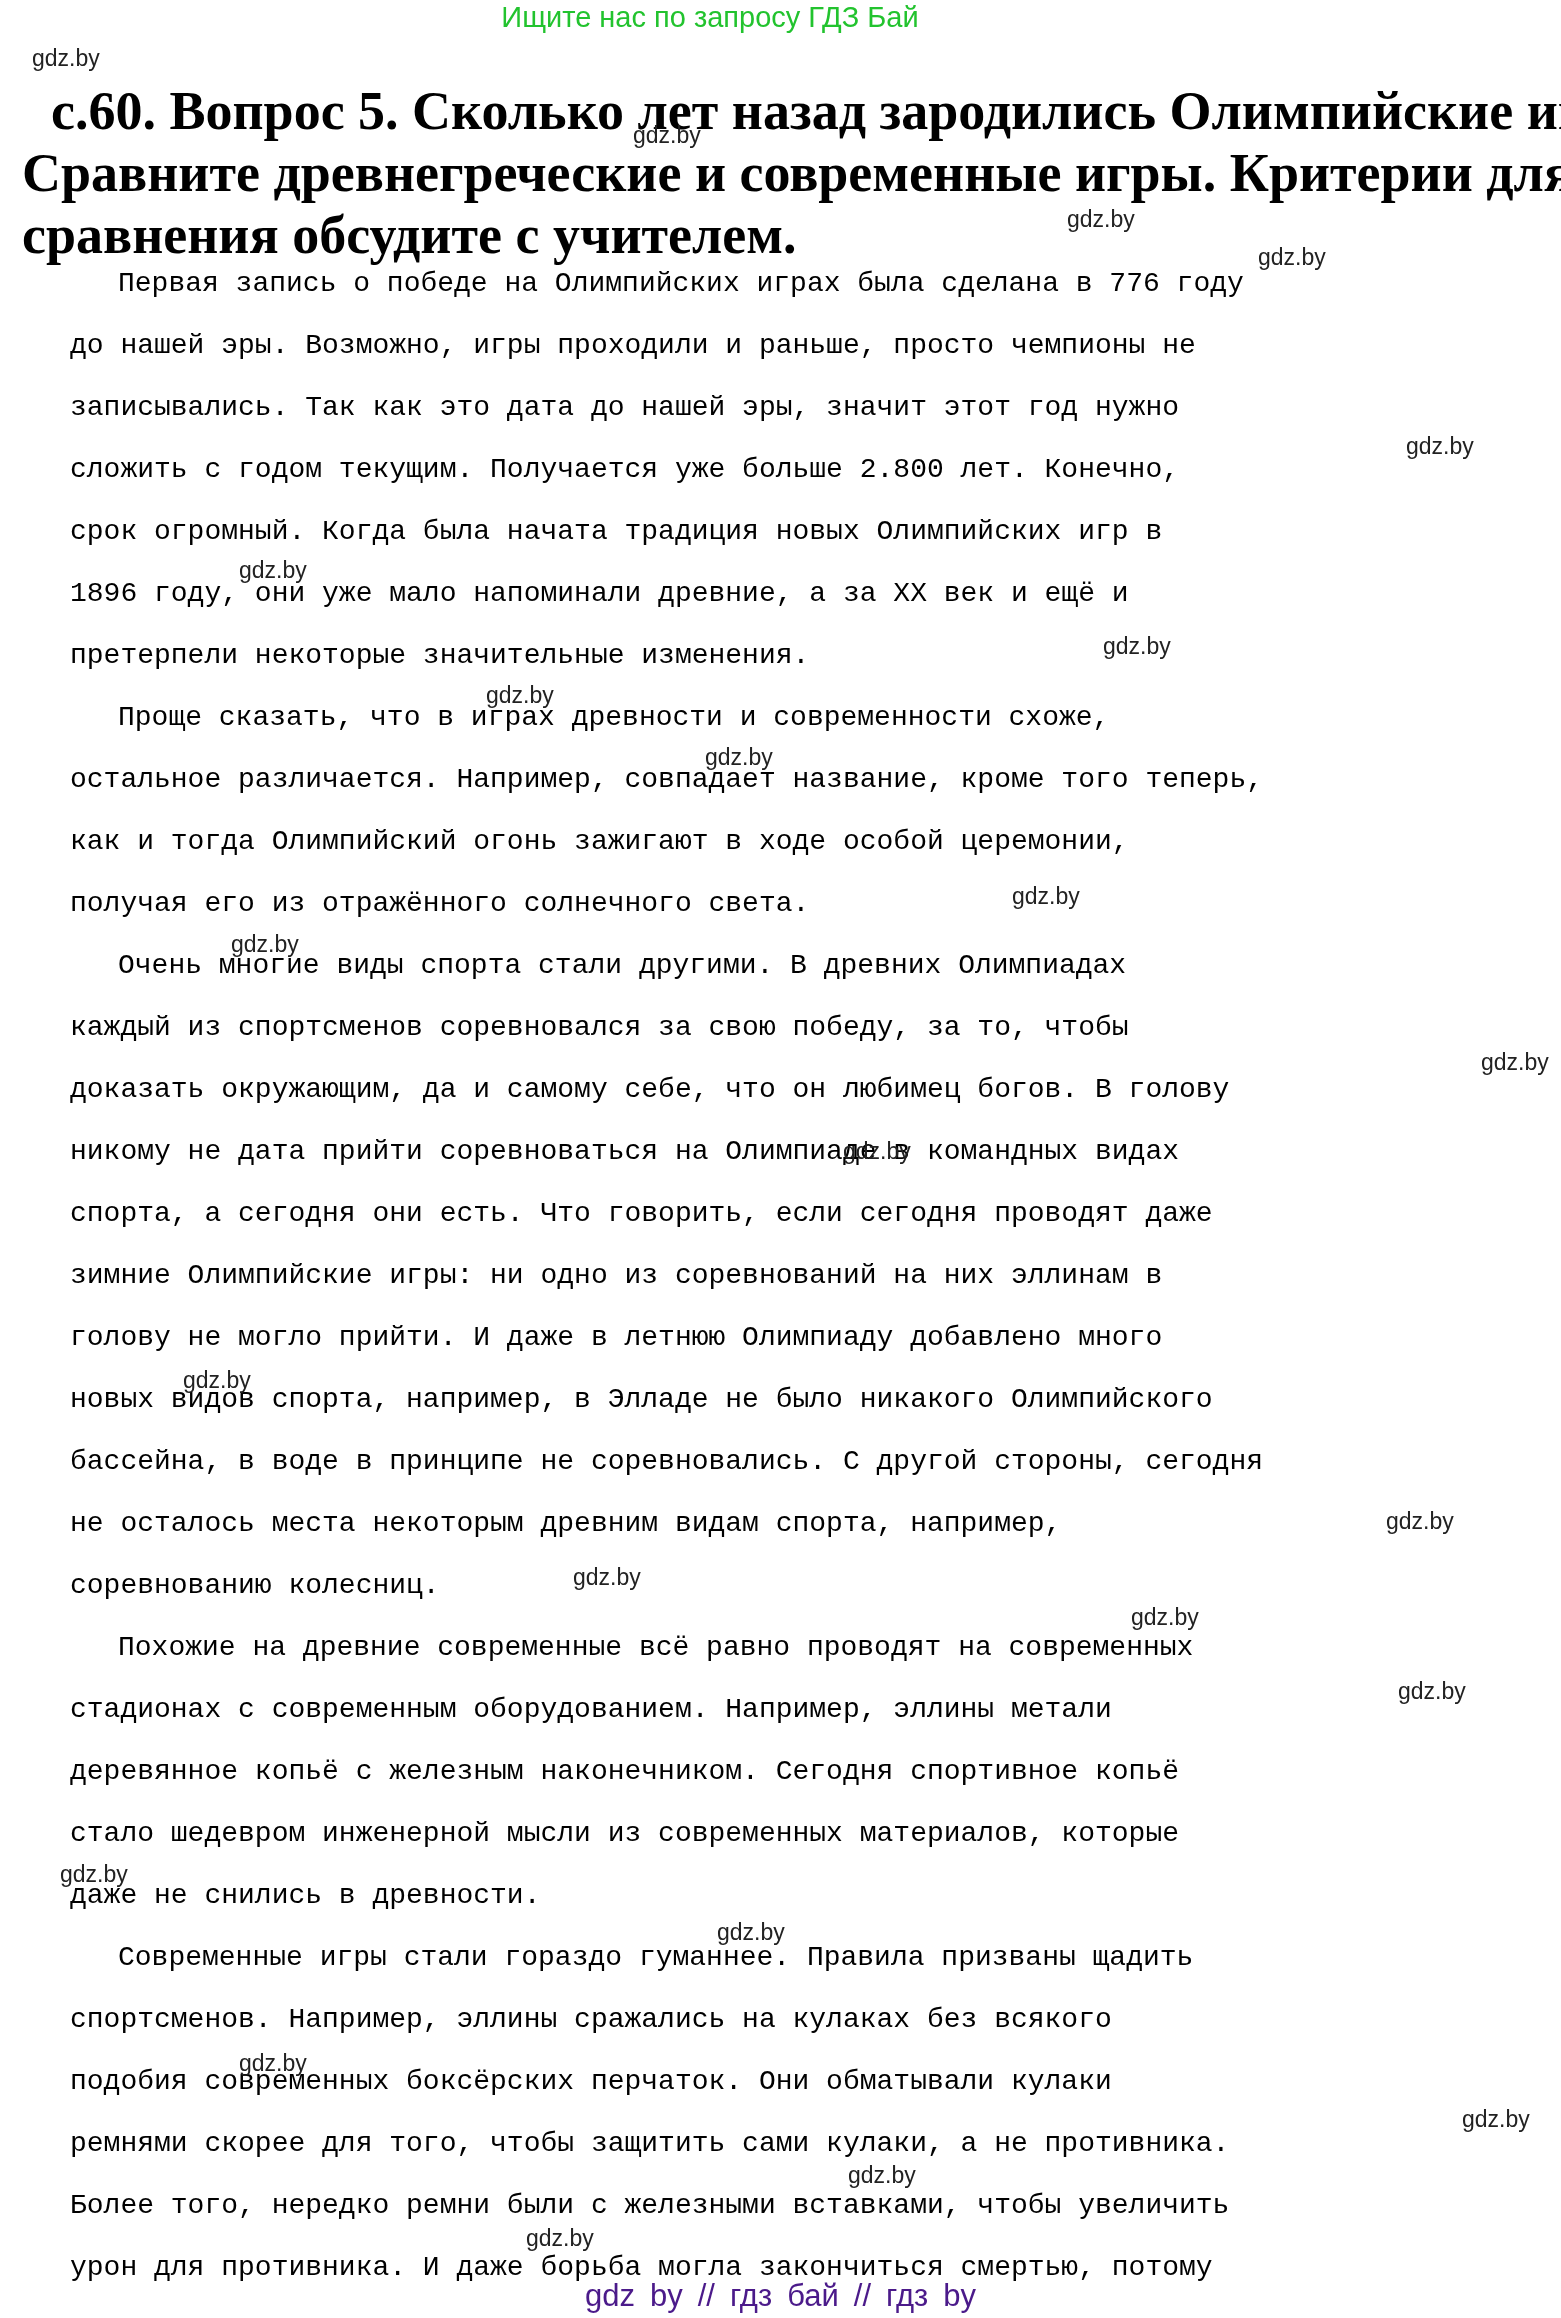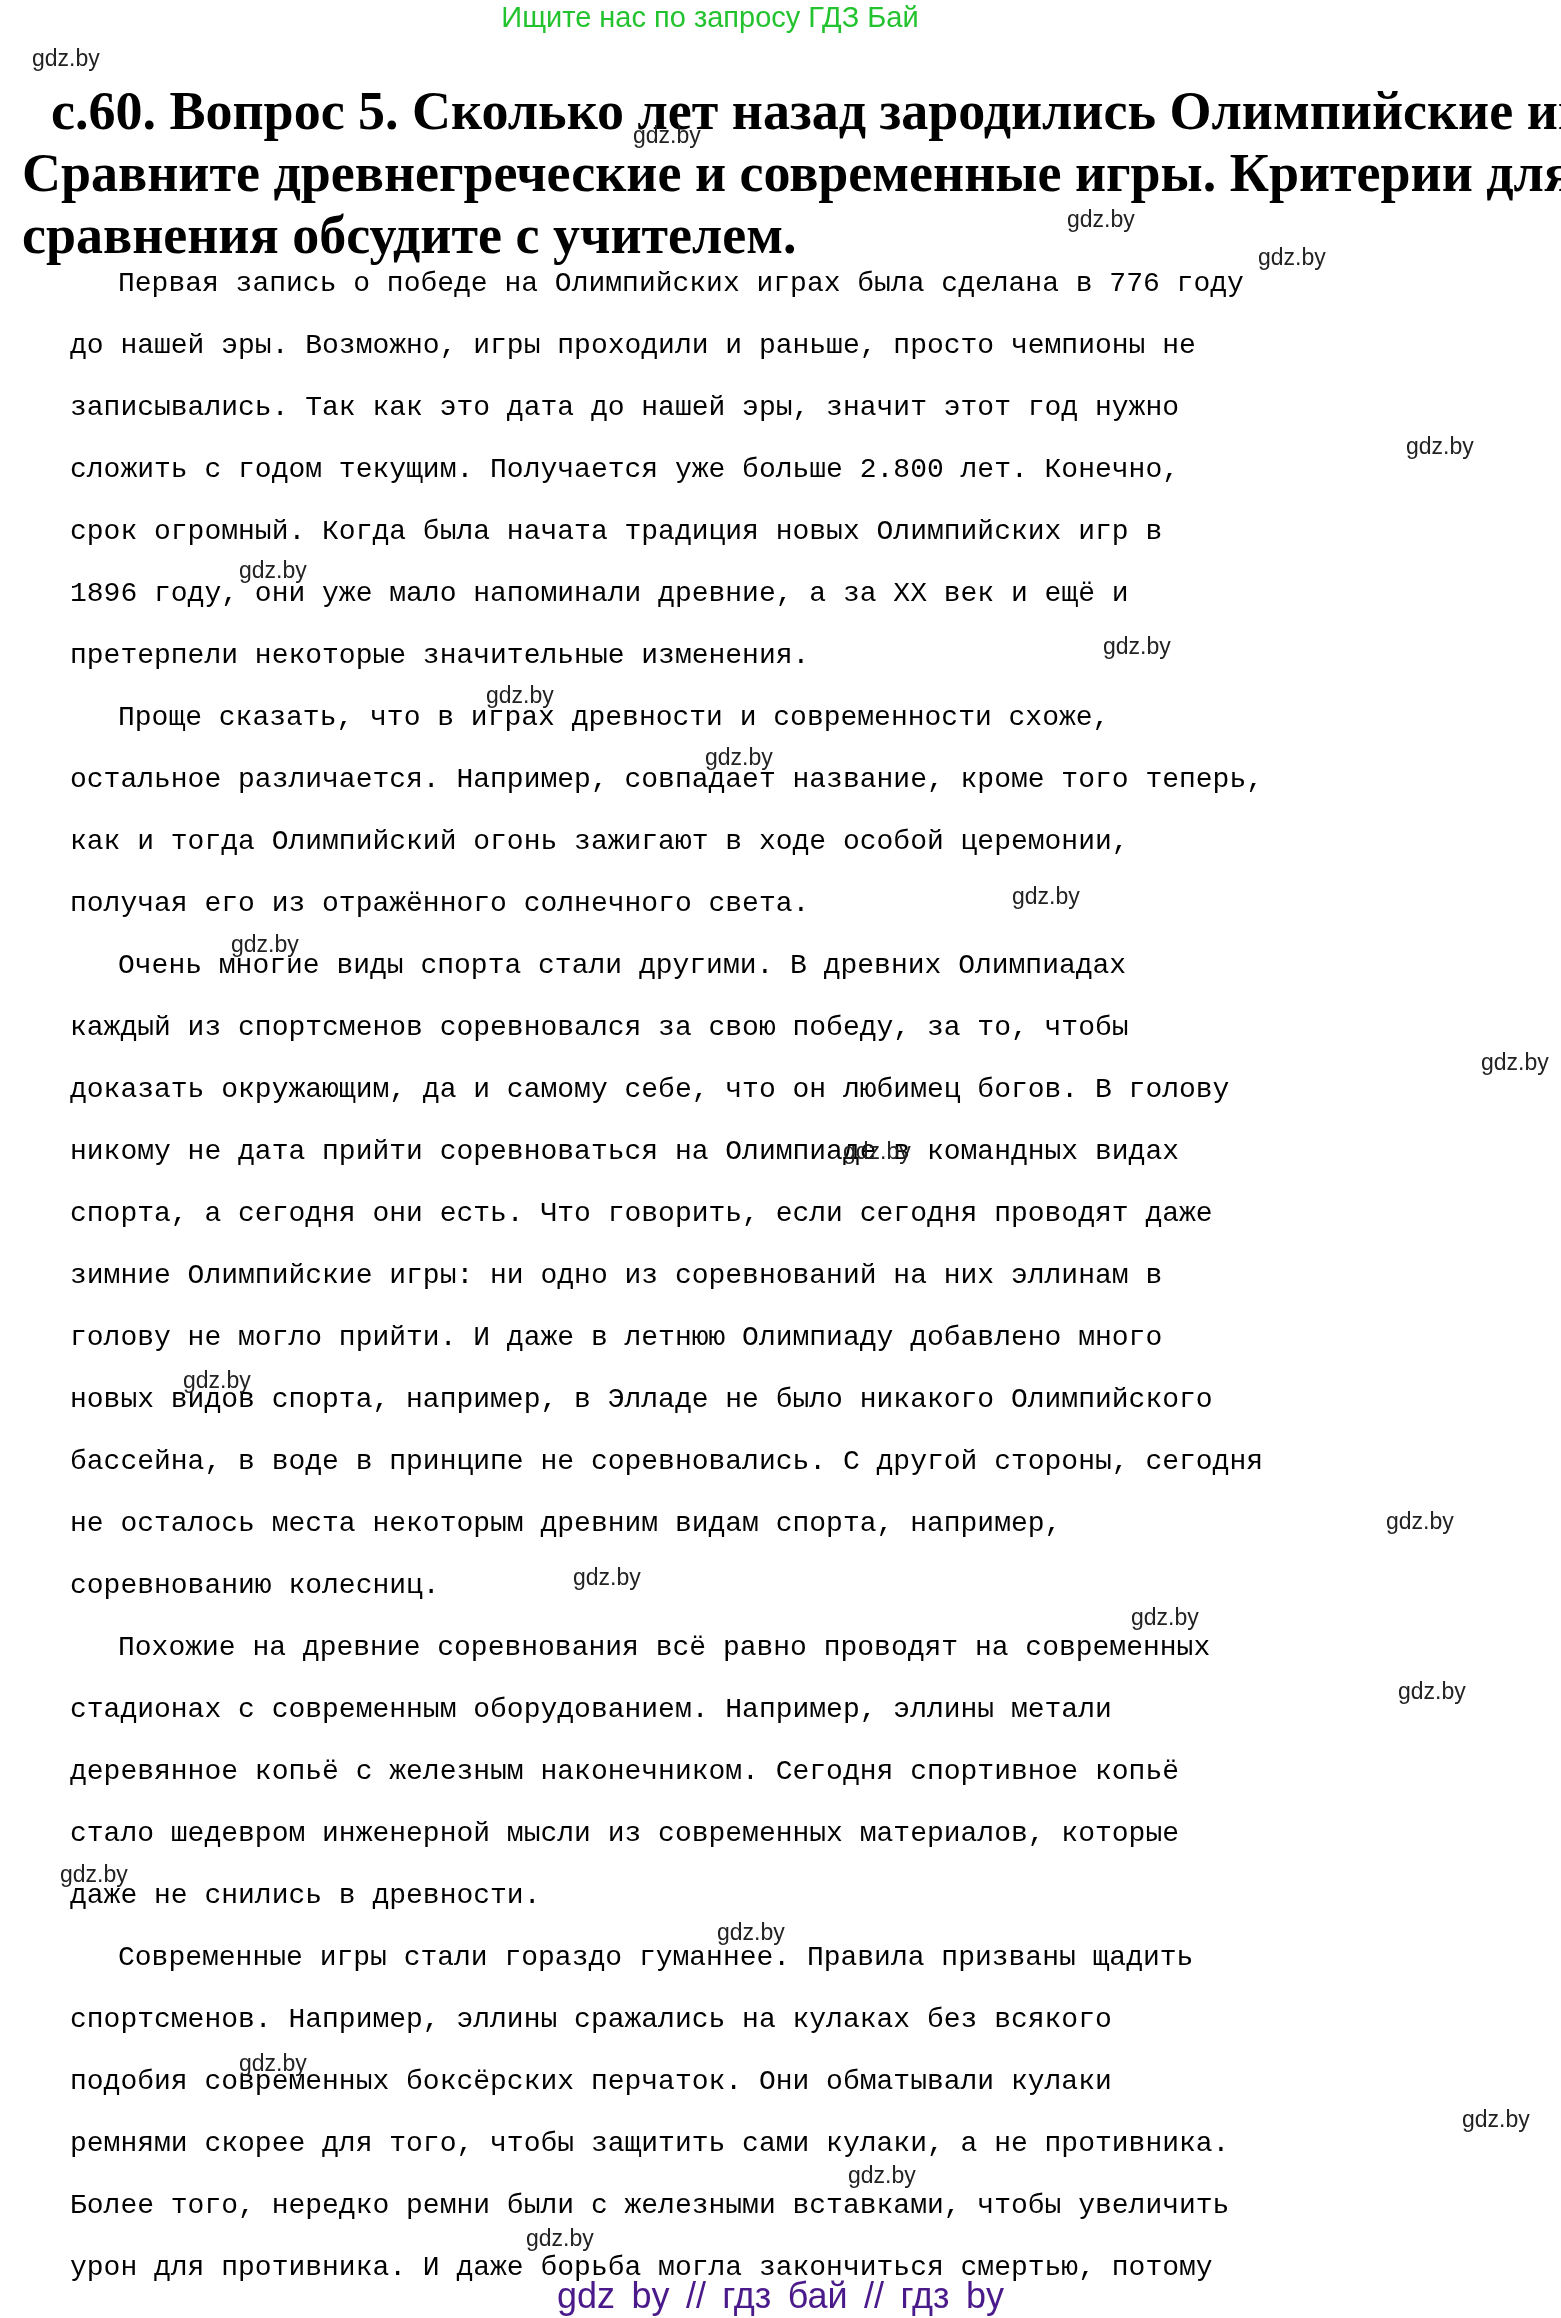--- a/index.html
+++ b/index.html
@@ -1,20 +1,20 @@
 <!DOCTYPE html>
 <html style="font-size:12.7px"><head>
 <meta charset="utf-8">
 <style>
   html, body { margin:0; padding:0; background:#fff; }
   body { width:1561px; height:2319px; position:relative; overflow:hidden; }
   .top-banner { position:absolute; top:0; left:0; width:1420px; text-align:center;
     font-family:"Liberation Sans", sans-serif; font-size:29px; color:#22c32e; line-height:35px; }
   .footer { position:absolute; top:2278px; left:0; width:1561px; text-align:center;
-    font-family:"Liberation Sans", sans-serif; font-size:36px; color:#4b1a8a; line-height:35px; word-spacing:6.4px; }
+    font-family:"Liberation Sans", sans-serif; font-size:31px; color:#4b1a8a; line-height:35px; word-spacing:6.4px; }
   .title { position:absolute; left:22px; top:80px; width:1513px;
     font-family:"Liberation Serif", serif; font-weight:bold; font-size:54px; line-height:62px; color:#000; }
   .title .l1 { padding-left:29px; }
   .body { position:absolute; left:22px; top:253px; width:1513px;
     font-family:Liberation Mono, monospace; font-size:28px; line-height:62px; color:#000; }
   .para { margin:0; text-indent:48px; }
   .line { display:block; white-space:nowrap; }
   .wm { position:absolute; font-family:"Liberation Sans", sans-serif; font-size:23px; color:#222; line-height:24px; }
 </style>
 </head>
@@ -51,21 +51,21 @@
     <span class="line">никому не дата прийти соревноваться на Олимпиаде в командных видах</span>
     <span class="line">спорта, а сегодня они есть. Что говорить, если сегодня проводят даже</span>
     <span class="line">зимние Олимпийские игры: ни одно из соревнований на них эллинам в</span>
     <span class="line">голову не могло прийти. И даже в летнюю Олимпиаду добавлено много</span>
     <span class="line">новых видов спорта, например, в Элладе не было никакого Олимпийского</span>
     <span class="line">бассейна, в воде в принципе не соревновались. С другой стороны, сегодня</span>
     <span class="line">не осталось места некоторым древним видам спорта, например,</span>
     <span class="line">соревнованию колесниц.</span>
   </p>
   <p class="para">
-    <span class="line" style="padding-left:48px">Похожие на древние соревнования всё равно проводят на современных</span>
+    <span class="line" style="padding-left:48px">Похожие на древние современные всё равно проводят на современных</span>
     <span class="line">стадионах с современным оборудованием. Например, эллины метали</span>
     <span class="line">деревянное копьё с железным наконечником. Сегодня спортивное копьё</span>
     <span class="line">стало шедевром инженерной мысли из современных материалов, которые</span>
     <span class="line">даже не снились в древности.</span>
   </p>
   <p class="para">
     <span class="line" style="padding-left:48px">Современные игры стали гораздо гуманнее. Правила призваны щадить</span>
     <span class="line">спортсменов. Например, эллины сражались на кулаках без всякого</span>
     <span class="line">подобия современных боксёрских перчаток. Они обматывали кулаки</span>
     <span class="line">ремнями скорее для того, чтобы защитить сами кулаки, а не противника.</span>

